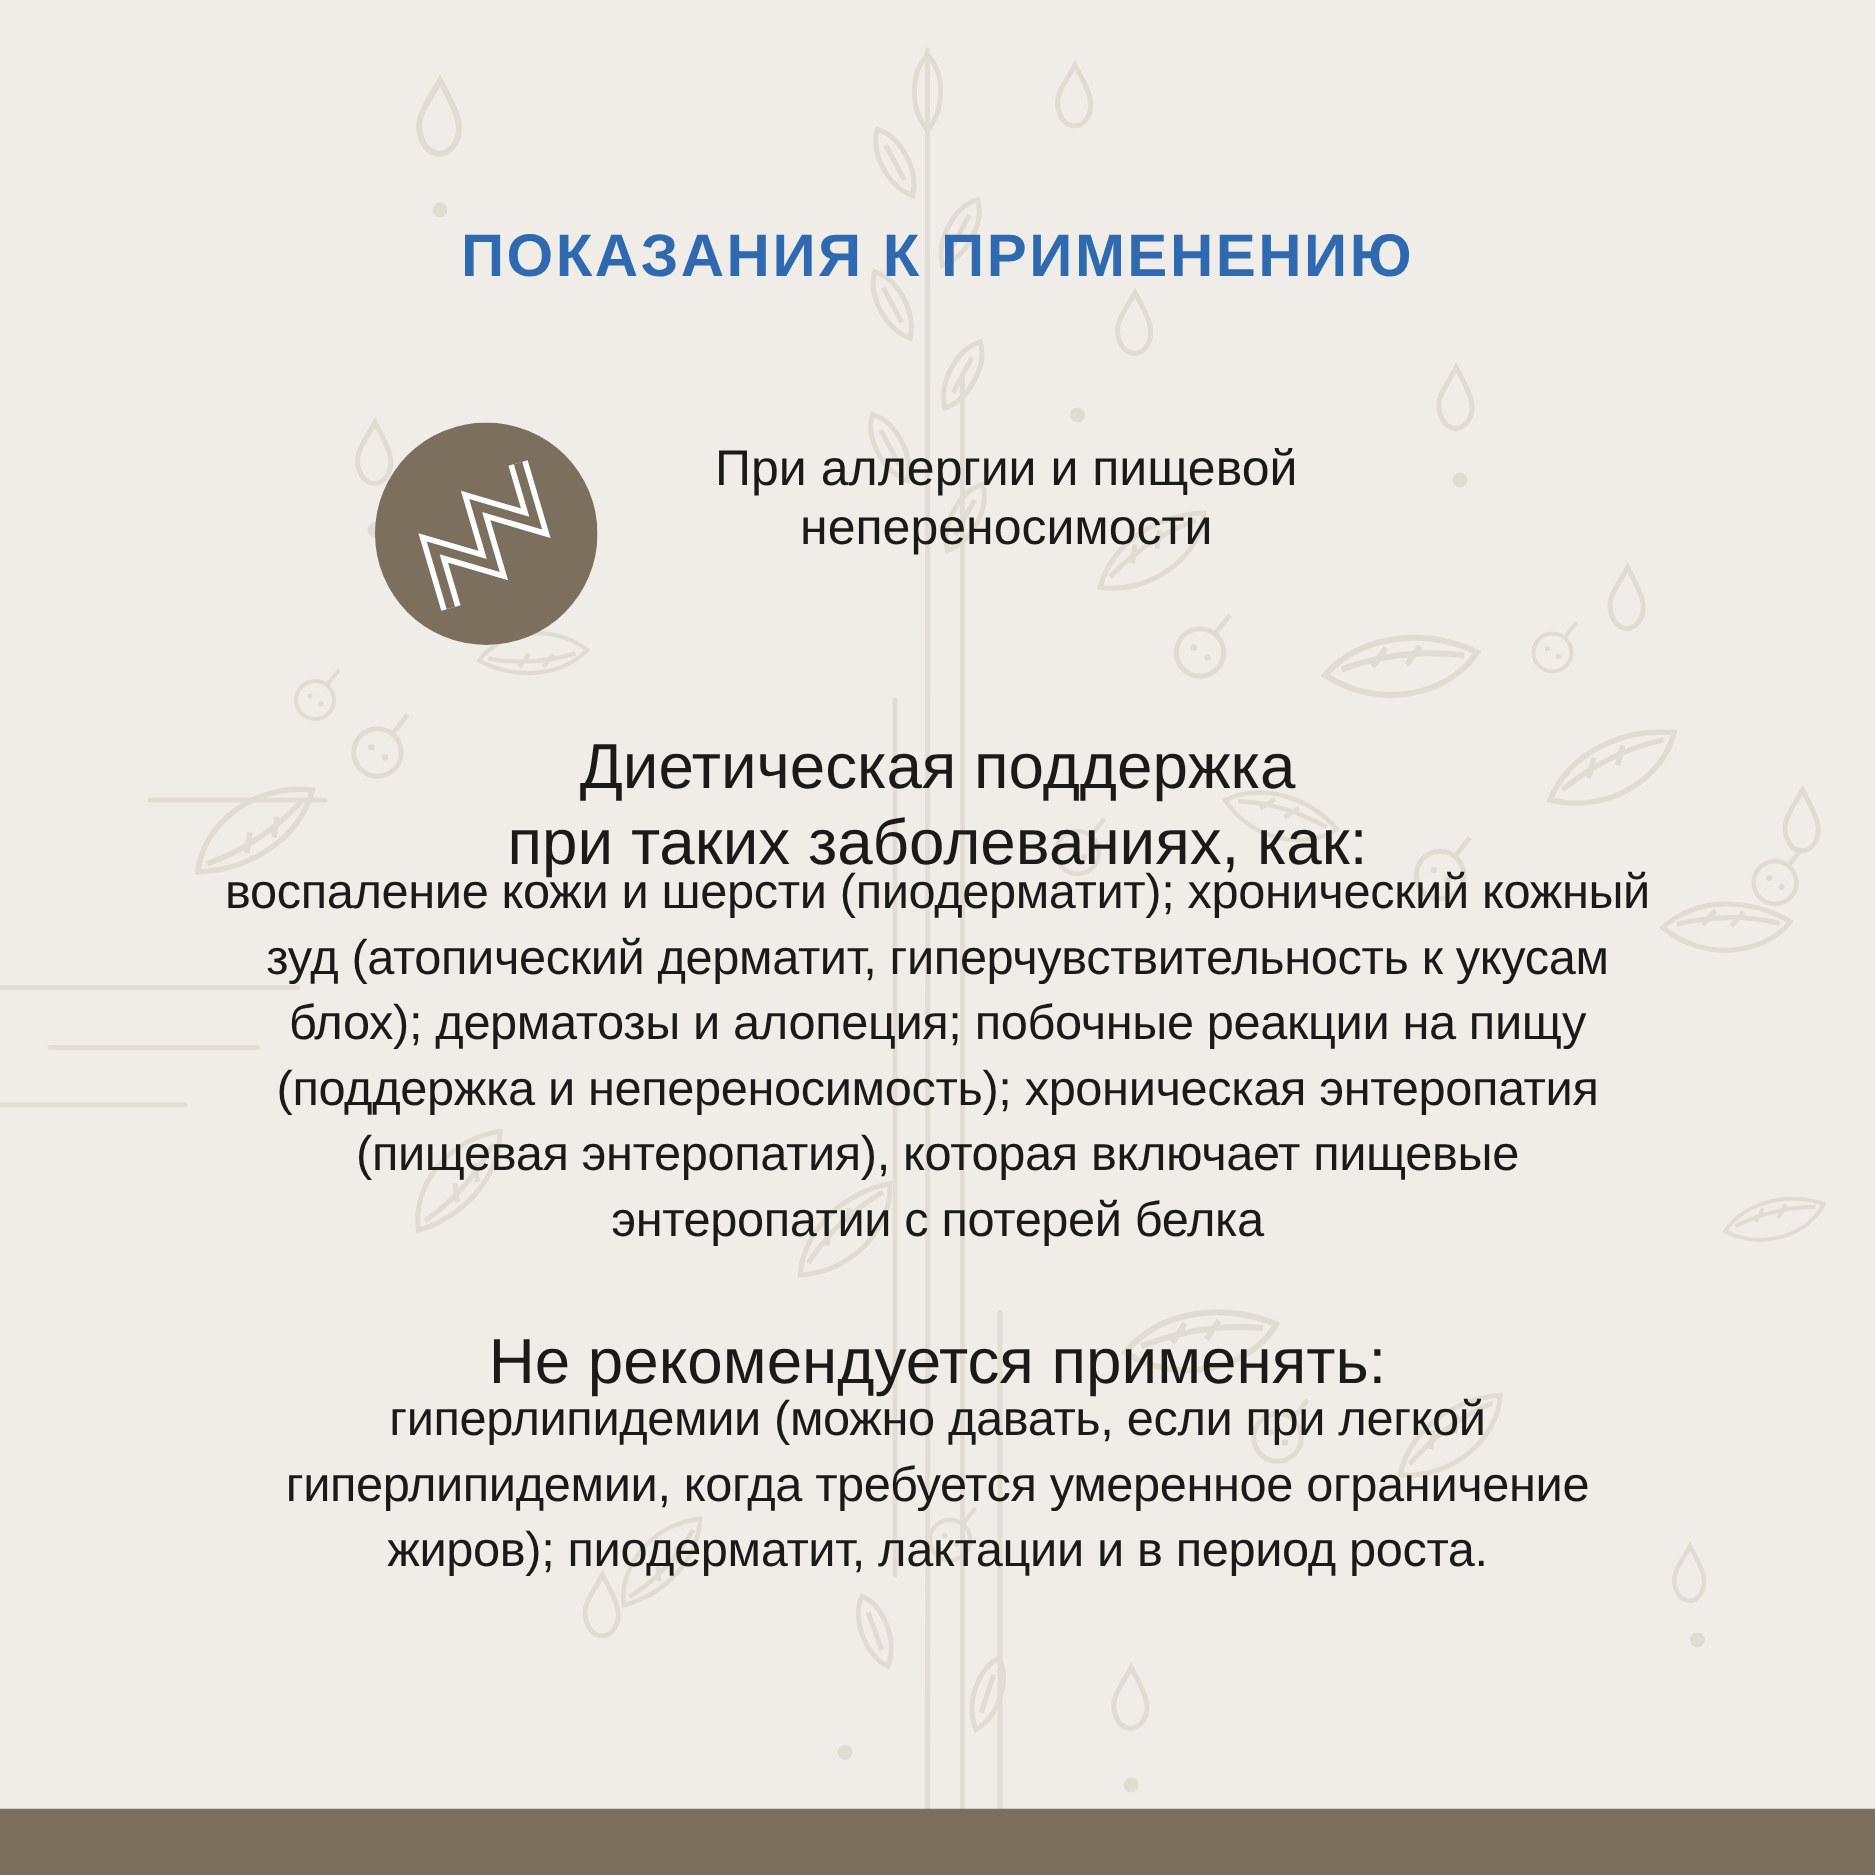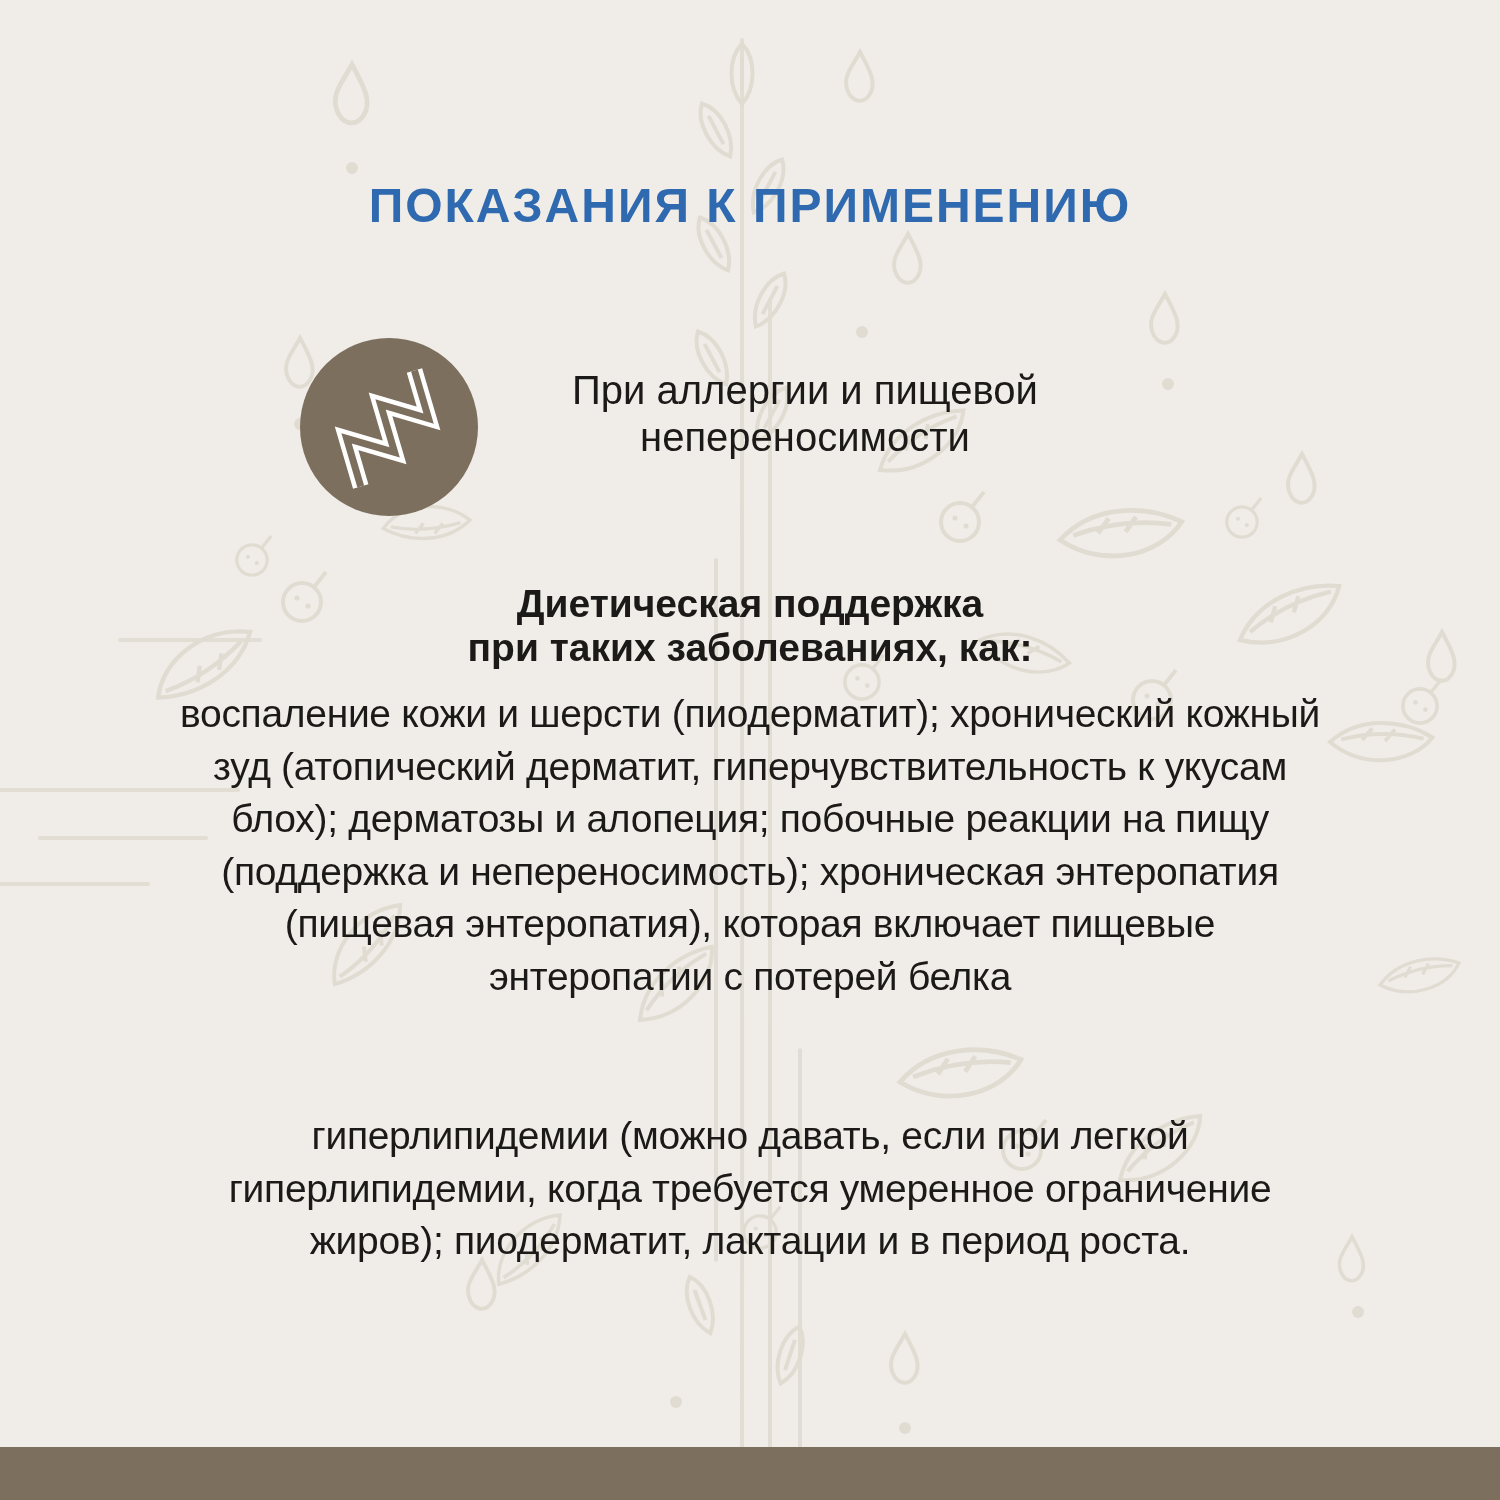--- a/index.html
+++ b/index.html
@@ -53,30 +53,30 @@
     text-align:center;
   }
   .feature-name{
     font-size:55px;
     font-weight:700;
     letter-spacing:2px;
     color:var(--feature-name-brown);
     line-height:60px;
   }
   .feature-subtitle{
-    margin-top:21px;
+    margin-top:6px;
     font-size:40px;
     line-height:47px;
     color:var(--body-text);
   }
   .lines{white-space:pre-line;}
   .section-heading{
-    font-size:39px;
-    font-weight:700;
-    line-height:44px;
+    font-size:51px;
+    font-weight:400;
+    line-height:61px;
   }
   .section-body{
     font-size:39px;
     font-weight:400;
     line-height:52.5px;
     letter-spacing:-0.3px;
   }
   .heading-1{top:582px;}
   .body-1{top:688px;}
   .heading-2{top:1058px;}
@@ -193,19 +193,20 @@
 
   <div class="layer section-heading heading-1 lines">Диетическая поддержка
 при таких заболеваниях, как:</div>
   <div class="layer section-body body-1 lines">воспаление кожи и шерсти (пиодерматит); хронический кожный
 зуд (атопический дерматит, гиперчувствительность к укусам
 блох); дерматозы и алопеция; побочные реакции на пищу
 (поддержка и непереносимость); хроническая энтеропатия
 (пищевая энтеропатия), которая включает пищевые
 энтеропатии с потерей белка</div>
 
+  <div class="layer section-heading heading-2 lines">Не рекомендуется применять:</div>
   <div class="layer section-body body-2 lines">гиперлипидемии (можно давать, если при легкой
 гиперлипидемии, когда требуется умеренное ограничение
 жиров); пиодерматит, лактации и в период роста.</div>
 
   <div class="footer-bar"></div>
 
 </div>
 
 </body></html>

